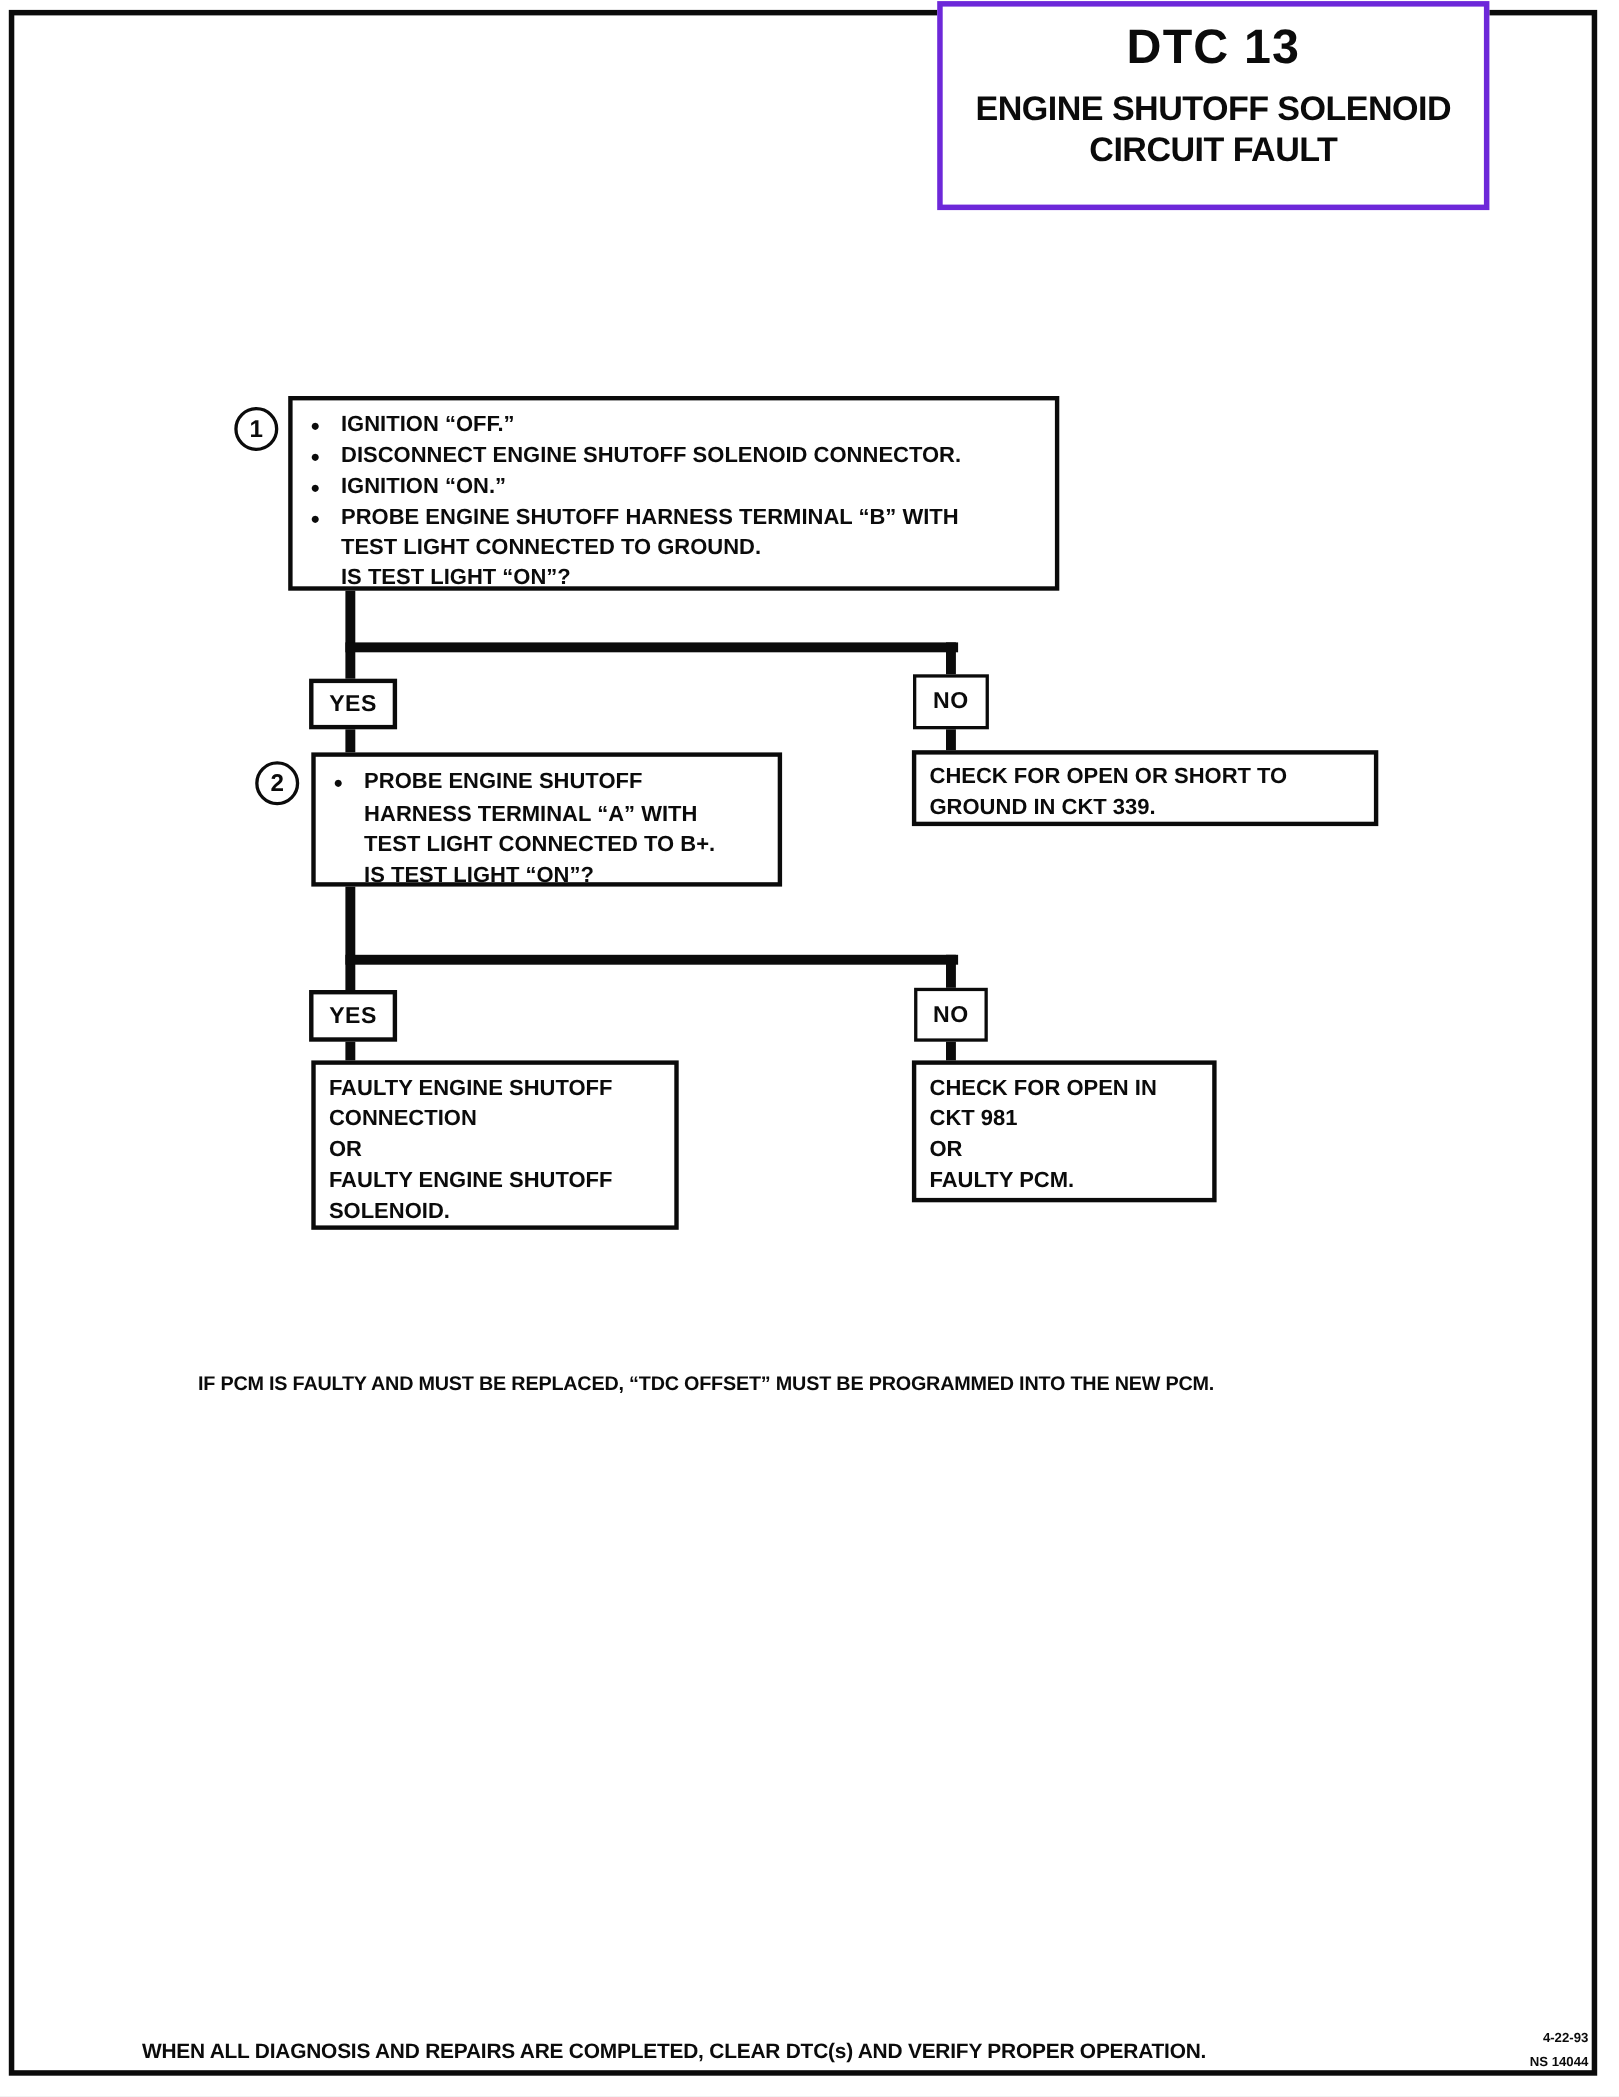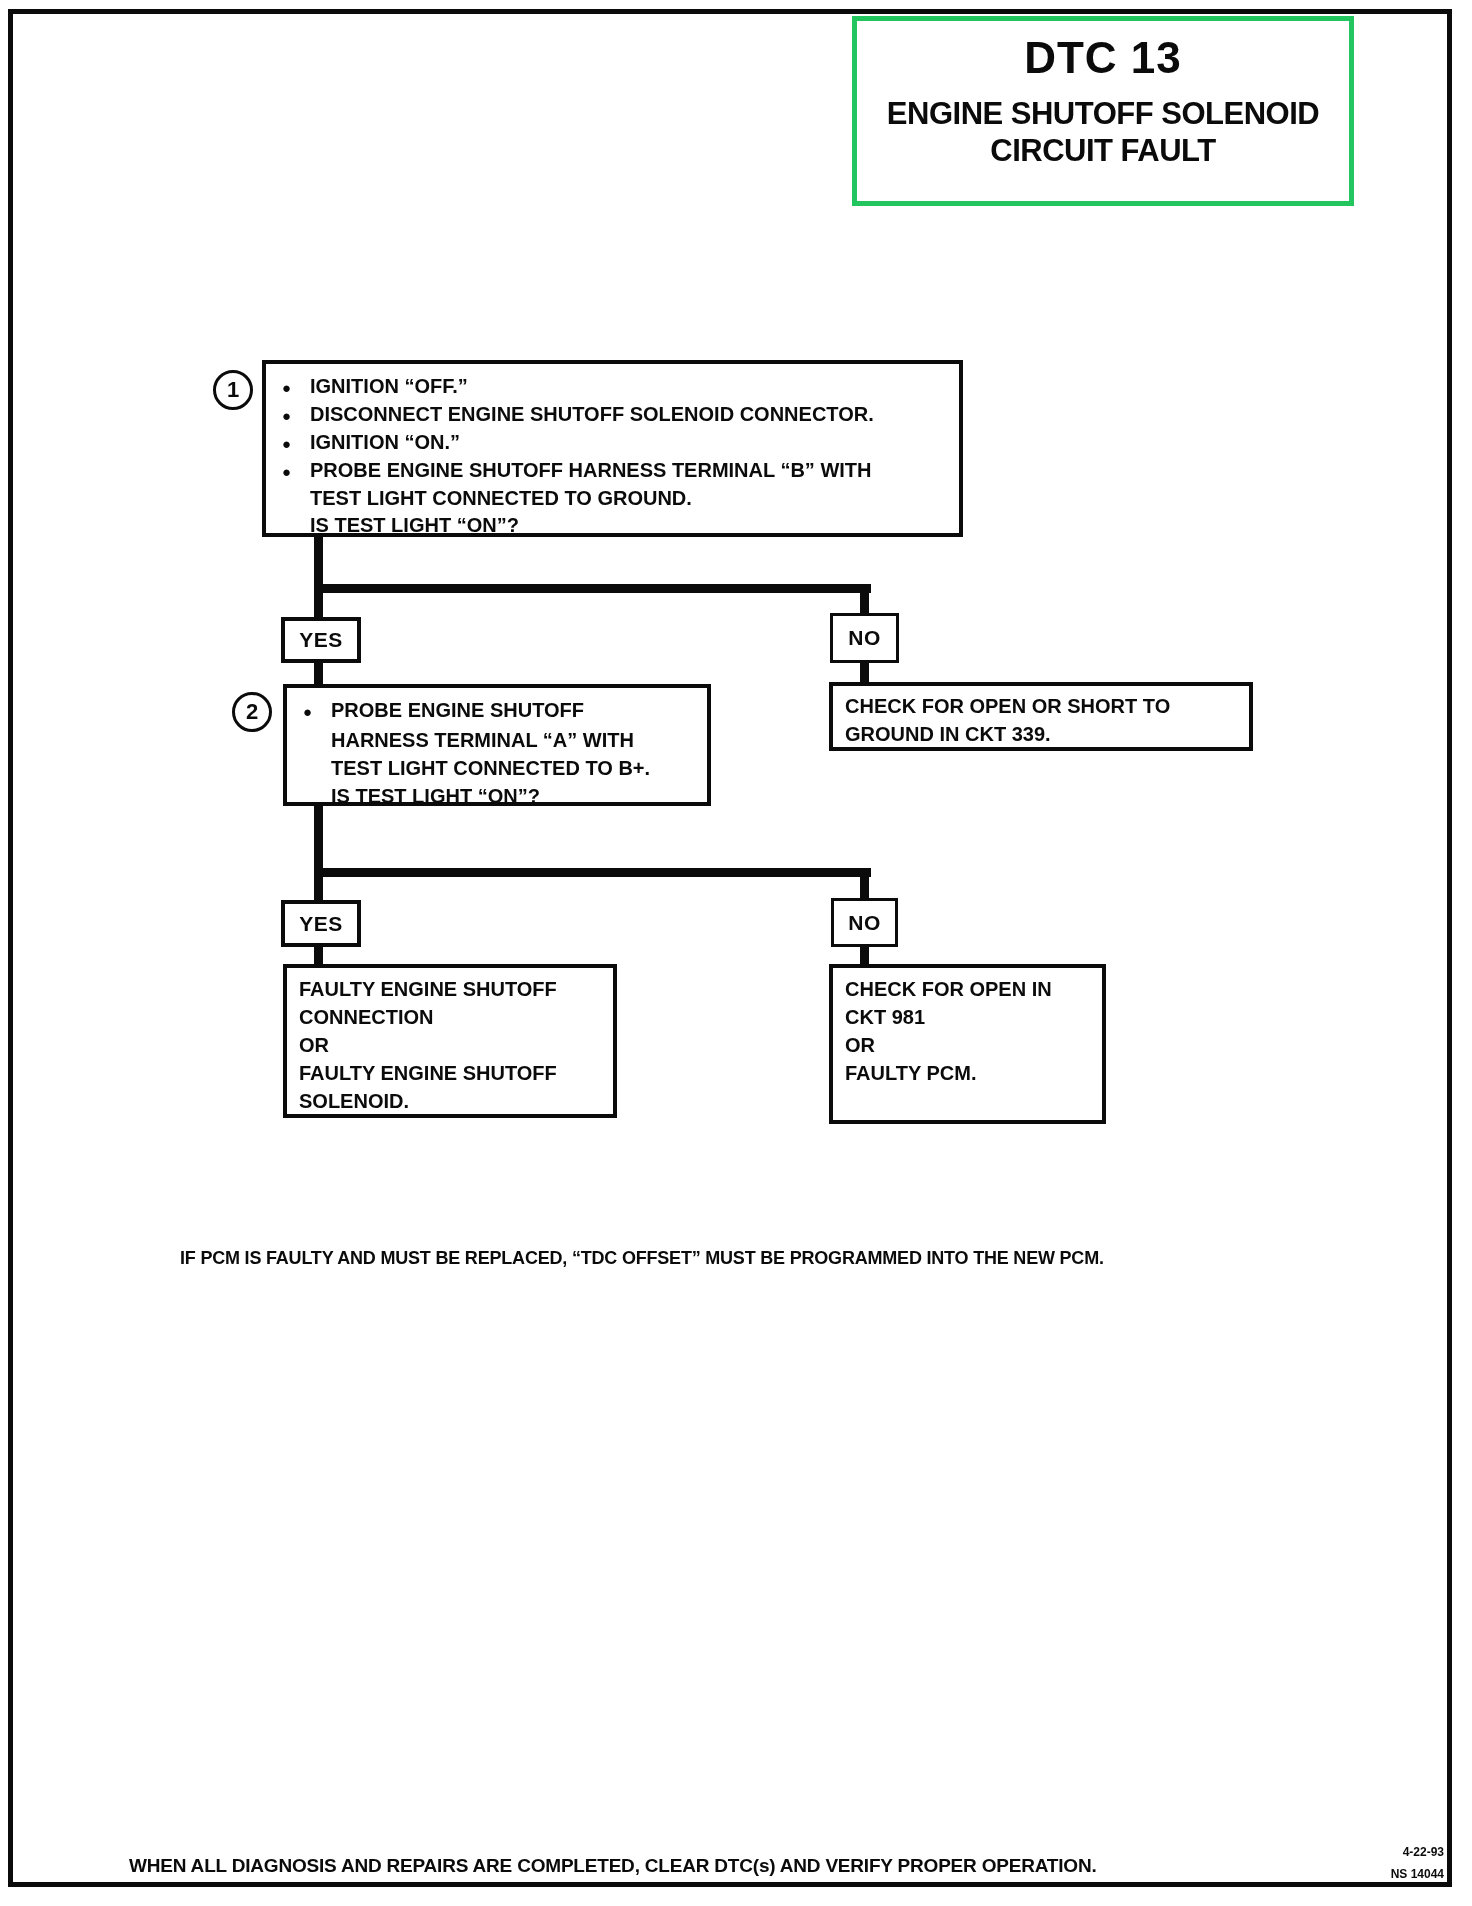--- a/index.html
+++ b/index.html
@@ -13,23 +13,23 @@
   }
   .page-border{
     position:absolute;
     left:8px;top:9px;
     width:1444px;height:1878px;
     border:5px solid #0b0b0b;
     box-sizing:border-box;
   }
   .title-box{
     position:absolute;
-    left:852px;top:16px;
+    left:852px;top:1px;
     width:502px;height:190px;
-    border:5px solid #22c55e;
+    border:5px solid #6d28d9;
     box-sizing:border-box;
     background:#fff;
     display:flex;flex-direction:column;align-items:center;
     text-align:center;
   }
   .title-main{
     font-size:44px;font-weight:bold;letter-spacing:1px;
     margin-top:12px;
   }
   .title-sub{
@@ -199,21 +199,21 @@
         <span>OR</span>
       </div>
     <div class="row" style="padding-left:12px;">
         <span>FAULTY ENGINE SHUTOFF</span>
       </div>
     <div class="row" style="padding-left:12px;">
         <span>SOLENOID.</span>
       </div>
   </div>
 
-  <div class="fc-box" style="left:829px;top:964px;width:277px;height:160px;padding-top:7px;line-height:28px;">
+  <div class="fc-box" style="left:829px;top:964px;width:277px;height:129px;padding-top:7px;line-height:28px;">
     <div class="row" style="padding-left:12px;">
         <span>CHECK FOR OPEN IN</span>
       </div>
     <div class="row" style="padding-left:12px;">
         <span>CKT 981</span>
       </div>
     <div class="row" style="padding-left:12px;">
         <span>OR</span>
       </div>
     <div class="row" style="padding-left:12px;">

